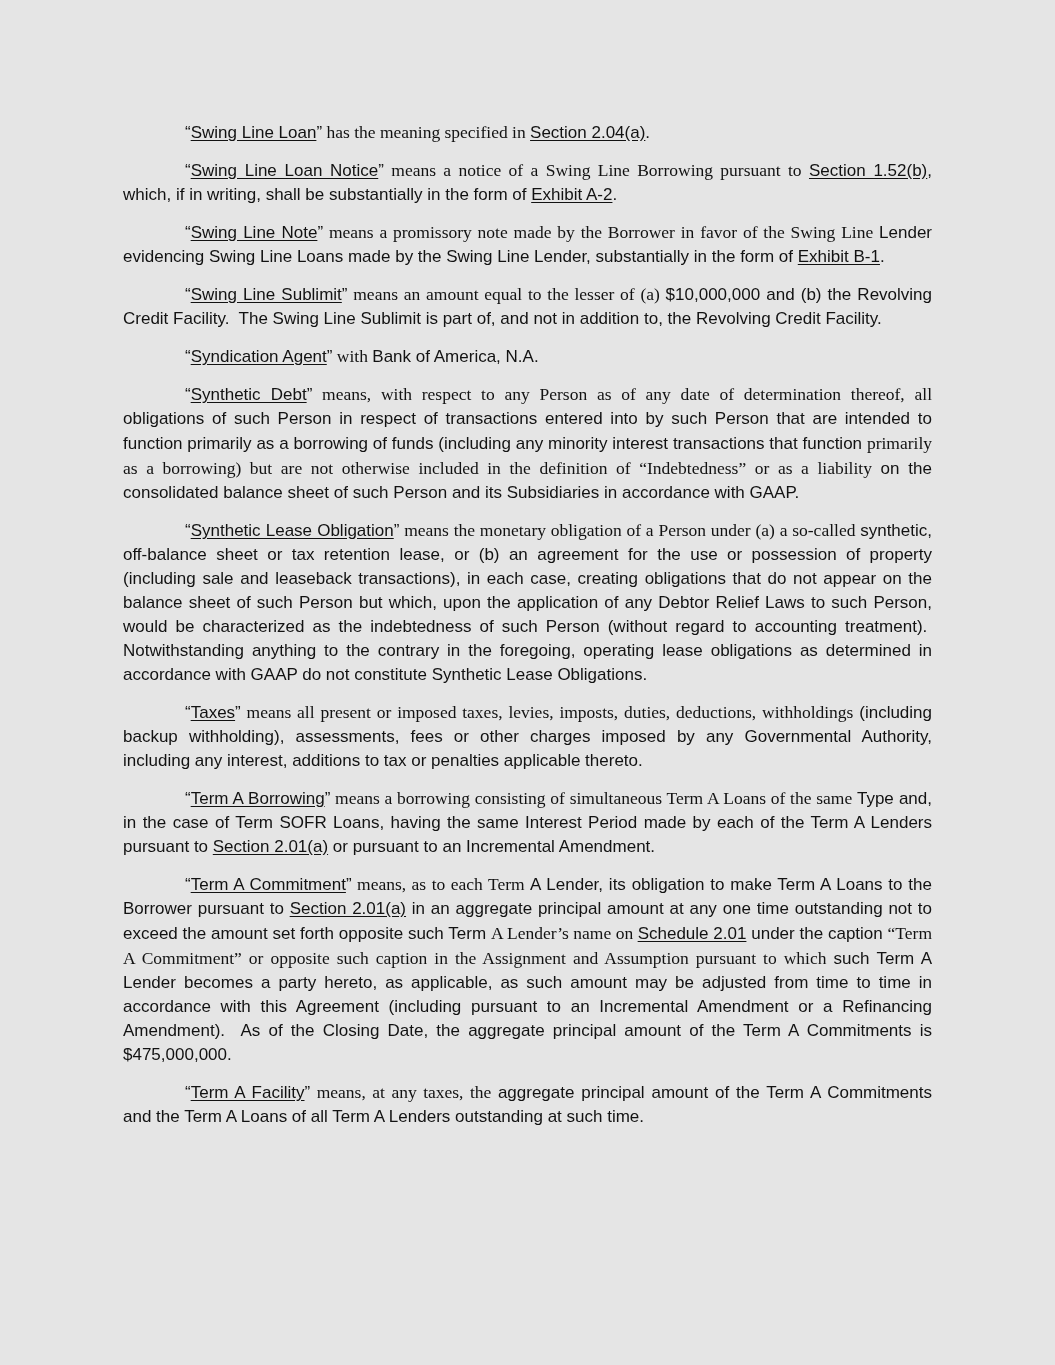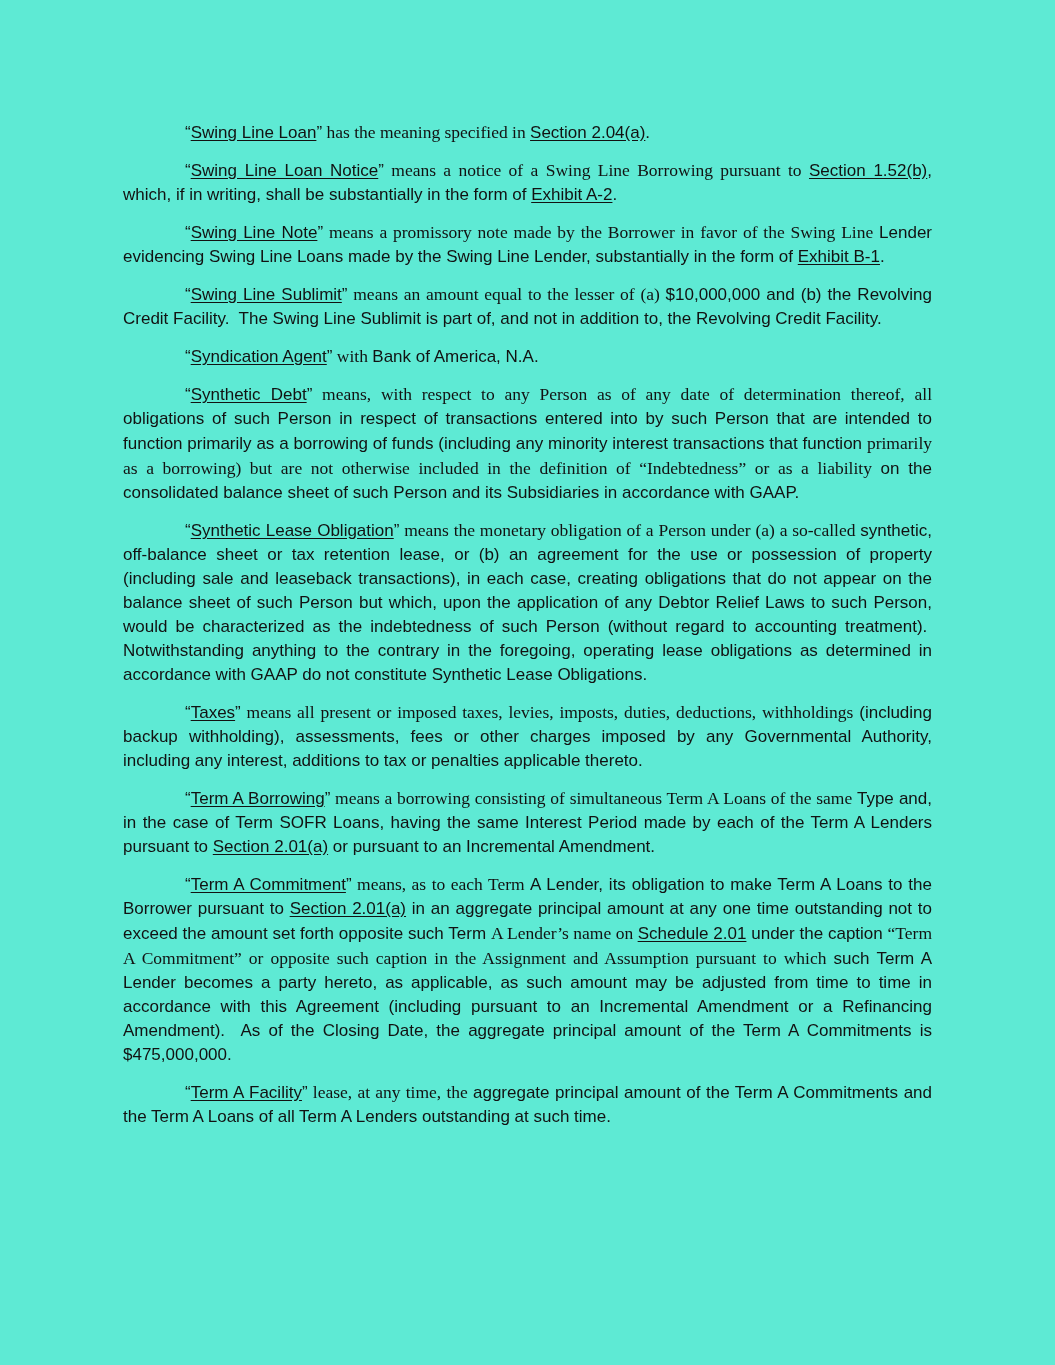--- a/index.html
+++ b/index.html
@@ -1,20 +1,20 @@
 <!DOCTYPE html>
 <html><head>
 <meta charset="utf-8">
 <style>
   html, body { margin: 0; padding: 0; background: #ffffff; }
   .page {
     position: relative;
     width: 1055px;
     height: 1365px;
-    background: #5eead4;
+    background: #e5e5e5;
     color: #121212;
     font-family: "Liberation Sans", sans-serif;
     overflow: hidden;
   }
   .content {
     position: absolute;
     left: 123px;
     top: 120px;
     width: 809px;
   }
@@ -45,15 +45,15 @@
       <p class="para"><span>“</span><span class="u">Swing Line Loan</span><span>”</span><span class="serif"> has the meaning specified in </span><span class="u">Section 2.04(a)</span><span>.</span></p>
       <p class="para"><span>“</span><span class="u">Swing Line Loan Notice</span><span>”</span><span class="serif"> means a notice of a Swing Line Borrowing pursuant to </span><span class="u">Section 1.52(b)</span><span>, which, if in writing, shall be substantially in the form of </span><span class="u">Exhibit A-2</span><span>.</span></p>
       <p class="para"><span>“</span><span class="u">Swing Line Note</span><span>”</span><span class="serif"> means a promissory note made by the Borrower in favor of the Swing Line </span><span>Lender evidencing Swing Line Loans made by the Swing Line Lender, substantially in the form of </span><span class="u">Exhibit B-1</span><span>.</span></p>
       <p class="para"><span>“</span><span class="u">Swing Line Sublimit</span><span>”</span><span class="serif"> means an amount equal to the lesser of (a) </span><span>$10,000,000 and (b) the Revolving Credit Facility.&nbsp; The Swing Line Sublimit is part of, and not in addition to, the Revolving Credit Facility.</span></p>
       <p class="para"><span>“</span><span class="u">Syndication Agent</span><span>”</span><span class="serif"> with </span><span>Bank of America, N.A.</span></p>
       <p class="para"><span>“</span><span class="u">Synthetic Debt</span><span>”</span><span class="serif"> means, with respect to any Person as of any date of determination thereof, all </span><span>obligations of such Person in respect of transactions entered into by such Person that are intended to function primarily as a borrowing of funds (including any minority interest transactions that function </span><span class="serif">primarily as a borrowing) but are not otherwise included in the definition of “Indebtedness” or as a liability </span><span>on the consolidated balance sheet of such Person and its Subsidiaries in accordance with GAAP.</span></p>
       <p class="para"><span>“</span><span class="u">Synthetic Lease Obligation</span><span>”</span><span class="serif"> means the monetary obligation of a Person under (a) a so-called </span><span>synthetic, off-balance sheet or tax retention lease, or (b) an agreement for the use or possession of property (including sale and leaseback transactions), in each case, creating obligations that do not appear on the balance sheet of such Person but which, upon the application of any Debtor Relief Laws to such Person, would be characterized as the indebtedness of such Person (without regard to accounting treatment).&nbsp; Notwithstanding anything to the contrary in the foregoing, operating lease obligations as determined in accordance with GAAP do not constitute Synthetic Lease Obligations.</span></p>
       <p class="para"><span>“</span><span class="u">Taxes</span><span>”</span><span class="serif"> means all present or imposed taxes, levies, imposts, duties, deductions, withholdings </span><span>(including backup withholding), assessments, fees or other charges imposed by any Governmental Authority, including any interest, additions to tax or penalties applicable thereto.</span></p>
       <p class="para"><span>“</span><span class="u">Term A Borrowing</span><span>”</span><span class="serif"> means a borrowing consisting of simultaneous Term A Loans of the same </span><span>Type and, in the case of Term SOFR Loans, having the same Interest Period made by each of the Term A Lenders pursuant to </span><span class="u">Section 2.01(a)</span><span> or pursuant to an Incremental Amendment.</span></p>
       <p class="para"><span>“</span><span class="u">Term A Commitment</span><span>”</span><span class="serif"> means, as to each Term </span><span>A Lender, its obligation to make Term A Loans to the Borrower pursuant to </span><span class="u">Section 2.01(a)</span><span> in an aggregate principal amount at any one time outstanding not to exceed the amount set forth opposite such Term </span><span class="serif">A Lender’s name on </span><span class="u">Schedule 2.01</span><span> under the caption </span><span class="serif">“Term A Commitment” or opposite such caption in the Assignment and Assumption pursuant to which </span><span>such Term A Lender becomes a party hereto, as applicable, as such amount may be adjusted from time to time in accordance with this Agreement (including pursuant to an Incremental Amendment or a Refinancing Amendment).&nbsp; As of the Closing Date, the aggregate principal amount of the Term A Commitments is $475,000,000.</span></p>
-      <p class="para"><span>“</span><span class="u">Term A Facility</span><span>”</span><span class="serif"> lease, at any time, the </span><span>aggregate principal amount of the Term A Commitments and the Term A Loans of all Term A Lenders outstanding at such time.</span></p>
+      <p class="para"><span>“</span><span class="u">Term A Facility</span><span>”</span><span class="serif"> means, at any taxes, the </span><span>aggregate principal amount of the Term A Commitments and the Term A Loans of all Term A Lenders outstanding at such time.</span></p>
     </div>
 </div>
 
 </body></html>

